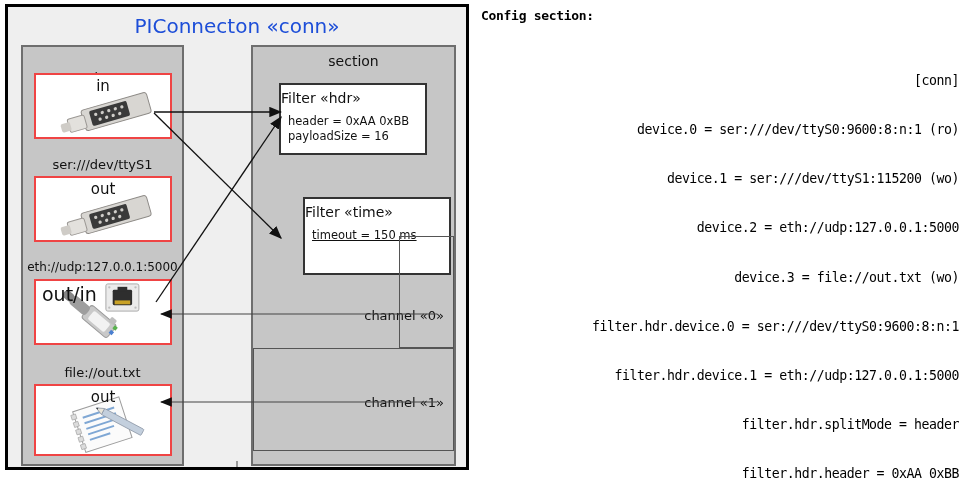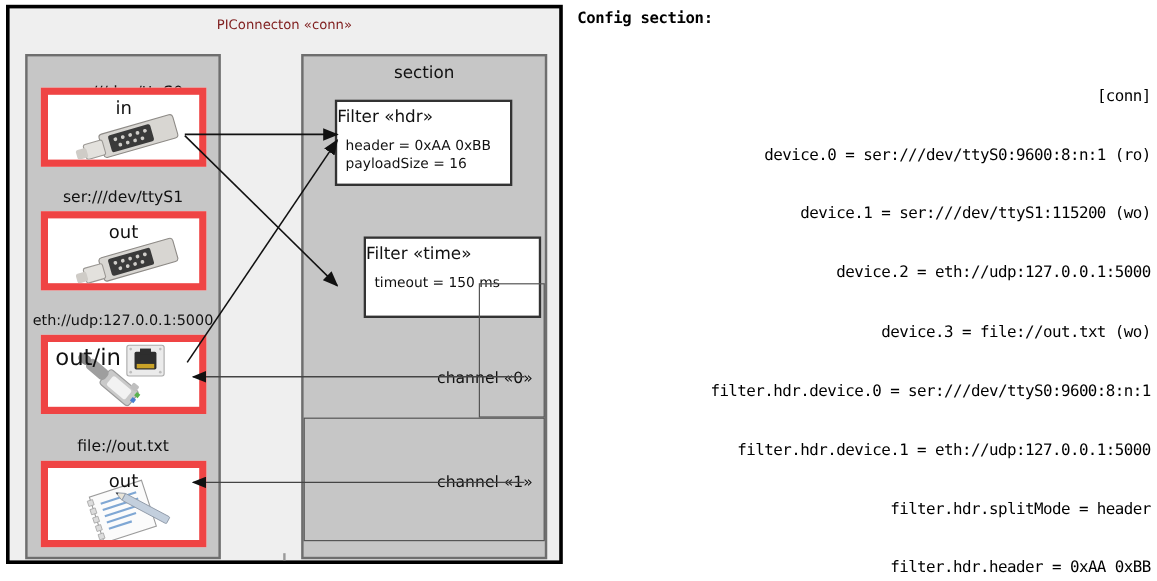--- a/index.html
+++ b/index.html
@@ -3,36 +3,36 @@
 <meta charset="utf-8">
 <style>
   html,body{margin:0;padding:0;background:#ffffff;}
   body{width:964px;height:484px;position:relative;overflow:hidden;
        font-family:"DejaVu Sans","Liberation Sans",sans-serif;}
 
   
   #diagram{position:absolute;left:5px;top:4px;width:464px;height:466px;
            background:#efefef;border:3px solid #000;box-sizing:border-box;}
   #diagram-title{position:absolute;left:0;top:7px;width:100%;text-align:center;
-                 font-size:11px;color:#7f1d1d;}
+                 font-size:20px;color:#1d4ed8;}
 
   
   .group{position:absolute;background:#c6c6c6;border:2px solid #6e6e6e;
          box-sizing:border-box;}
   .group-title{position:absolute;left:0;top:6px;width:100%;text-align:center;
                font-size:14px;color:#111;}
 
   #devices-group{left:13px;top:38px;width:163px;height:421px;}
   #filters-group{left:243px;top:38px;width:205px;height:421px;}
 
   
   .dev-label{position:absolute;font-size:13px;color:#111;text-align:center;
              width:100%;left:0;}
   .dev-card{position:absolute;left:11px;width:138px;height:66px;background:#fff;
-            border:6px solid #ef4444;box-sizing:border-box;overflow:hidden;}
+            border:2px solid #ef4444;box-sizing:border-box;overflow:hidden;}
   .dev-port{position:absolute;left:0;top:2px;width:100%;text-align:center;
             font-size:15px;color:#111;z-index:3;}
   .dev-port.left{text-align:right;left:6px;width:auto;font-size:19px;}
 
   .dev-art{position:absolute;inset:0;}
 
   
   .filter-card{position:absolute;left:26px;width:148px;background:#fff;
                border:2px solid #333;box-sizing:border-box;}
   .filter-title{font-size:14px;color:#111;padding:5px 0 8px;}
@@ -175,21 +175,21 @@
     <div class="filter-card" style="top:36px;">
       <div class="filter-title">Filter «hdr»</div>
       <div class="filter-props">
         <div>header = 0xAA 0xBB</div>
         <div>payloadSize = 16</div>
       </div>
     </div>
 
     <div class="filter-card" style="top:150px;margin-left:24px;">
       <div class="filter-title">Filter «time»</div>
-      <div class="filter-props" style="padding-bottom:20px;">
+      <div class="filter-props" style="padding-bottom:30px;text-decoration:underline;">
         <div>timeout = 150 ms</div>
       </div>
     </div>
 
     <div class="channel-box" style="left:146px;top:189px;width:55px;height:112px;"></div>
     <div class="channel-label" style="top:261px;">channel «0»</div>
 
     <div class="channel-box" style="left:0px;top:301px;width:201px;height:103px;"></div>
     <div class="channel-label" style="top:348px;">channel «1»</div>
   </div>

